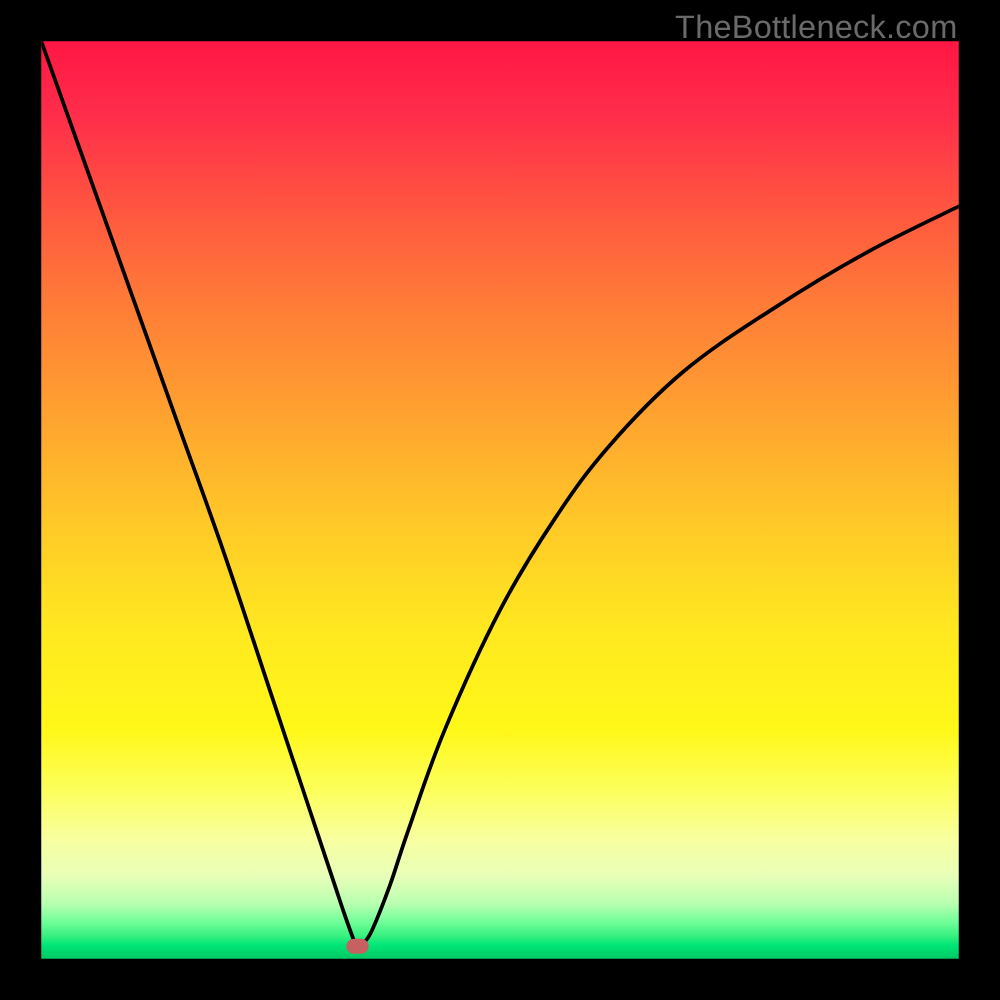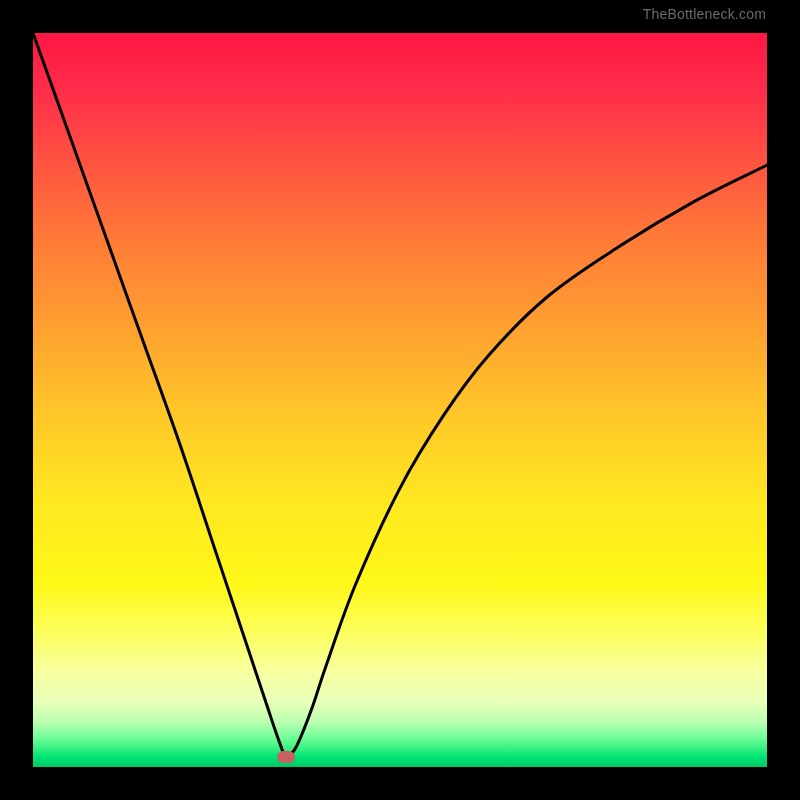--- a/index.html
+++ b/index.html
@@ -26,21 +26,21 @@
       #70ff98 96%,
       #38f080 97.5%,
       #00e676 98.5%,
       #00c864 100%);
   }
   .attribution {
     position: absolute;
     top: 6px;
     right: 34px;
     color: #6a6a6a;
-    font-size: 14px;
+    font-size: 26px;
     font-weight: 500;
     letter-spacing: 0.2px;
   }
   .curve {
     position: absolute;
     left: 33px;
     top: 33px;
     width: 734px;
     height: 734px;
     pointer-events: none;

